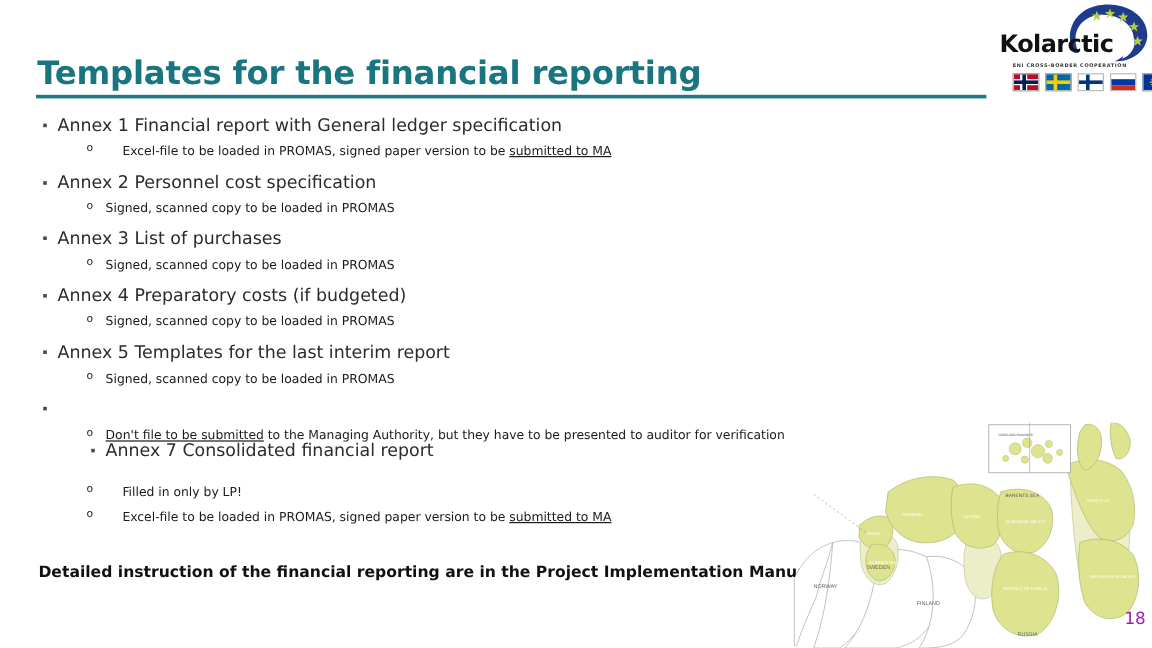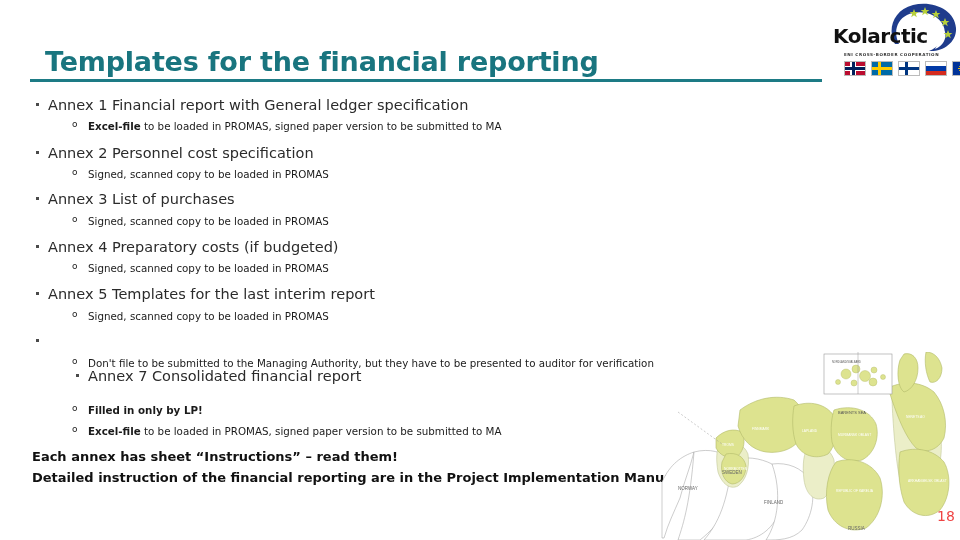--- a/index.html
+++ b/index.html
@@ -45,21 +45,21 @@
   
   .fl-ru{background:#ffffff;}
   .fl-ru i{position:absolute;left:0;top:4.3px;width:100%;height:4.3px;background:#0039a6;}
   .fl-ru u{position:absolute;left:0;top:8.6px;width:100%;height:4.4px;background:#d52b1e;}
   
   .fl-eu{background:#003399;}
   .fl-eu .eustar{position:absolute;width:1.7px;height:1.7px;background:#ffcc00;border-radius:50%;}
 
   
   .title{
-    position:absolute;left:45px;top:46px;
+    position:absolute;left:31px;top:46px;
     font-size:27px;font-weight:bold;color:#19757f;
     letter-spacing:-0.2px;white-space:nowrap;
   }
   .title-rule{
     position:absolute;left:30px;top:79px;width:792px;height:3px;background:#1d7b85;
   }
 
   
   .content{position:absolute;left:0;top:92px;width:960px;}
   .lvl1{
@@ -69,35 +69,35 @@
   .lvl1 .bull{
     position:absolute;left:36px;top:5px;width:3px;height:3px;background:#4a4a4a;
   }
   .lvl2{
     position:relative;padding-left:88px;font-size:10.3px;color:#1a1a1a;
     line-height:1;margin:0;white-space:nowrap;
   }
   .lvl2 .obull{
     position:absolute;left:72px;top:-1px;font-size:9px;color:#1a1a1a;line-height:1;
   }
-  .b{font-weight:bold;}
-  .u{}
+  .b{font-weight:normal;margin-left:14px;}
+  .u{text-decoration:underline;}
 
   .row{position:absolute;left:0;}
 
   
   .footline{
     position:absolute;left:32px;font-size:13px;font-weight:bold;color:#111;
     white-space:nowrap;line-height:1;
   }
 
   
   .map{position:absolute;left:660px;top:352px;width:300px;height:188px;overflow:hidden;}
   .pagenum{
-    position:absolute;left:937px;top:508px;font-size:14px;color:#ef4444;
+    position:absolute;left:937px;top:508px;font-size:14px;color:#a21caf;
   }
 </style>
 </head>
 <body>
 
 <div class="slide">
 
   <div class="logo">
     <svg class="swoosh" viewBox="0 0 74 52">
       <path d="M10 42 C2 28, 8 8, 28 3 C48 -2, 70 8, 71 26 C72 40, 58 50, 44 49
@@ -152,21 +152,20 @@
       <div class="lvl2 row" style="top: 171px;"><span class="obull">o</span><span><span>Signed, scanned copy to be loaded in PROMAS</span></span></div>
       <div class="lvl1 row" style="top: 195px;"><span class="bull"></span><span>Annex 5 Templates for the last interim report</span></div>
       <div class="lvl2 row" style="top: 219px;"><span class="obull">o</span><span><span>Signed, scanned copy to be loaded in PROMAS</span></span></div>
       <div class="lvl1 row" style="top: 242px;"><span class="bull"></span></div>
       <div class="lvl2 row" style="top: 266px;"><span class="obull">o</span><span><span class="u">Don't file to be submitted</span><span> to the Managing Authority, but they have to be presented to auditor for verification</span></span></div>
       <div class="lvl1 row" style="top: 277px; margin-left: 40px;"><span class="bull"></span><span>Annex 7 Consolidated financial report</span></div>
       <div class="lvl2 row" style="top: 313px;"><span class="obull">o</span><span><span class="b">Filled in only by LP!</span></span></div>
       <div class="lvl2 row" style="top: 334px;"><span class="obull">o</span><span><span class="b">Excel-file</span><span> to be loaded in PROMAS, signed paper version to be </span><span class="u">submitted to MA</span></span></div>
     </div>
 
-  <div class="footline" style="top:450px;">Each annex has sheet “Instructions” – read them!</div>
   <div class="footline" style="top:471px;">Detailed instruction of the financial reporting are in the Project Implementation Manual</div>
 
   <div class="map">
     <svg viewBox="0 0 300 188" width="300" height="188">
 
       <g fill="#ffffff" stroke="#9a9a9a" stroke-width="0.5">
         <path d="M2 130 C10 112, 22 104, 34 100 C30 116, 24 130, 20 146 C14 160, 8 172, 4 186 L2 186 Z"></path>
         <path d="M34 100 C50 96, 62 100, 72 108 C78 120, 76 136, 70 150 C62 168, 50 180, 40 188 L18 188 C24 170, 30 150, 34 100 Z"></path>
         <path d="M72 108 C86 104, 100 106, 112 112 C122 124, 124 142, 120 158 C114 176, 100 186, 86 188 L44 188 C58 172, 68 150, 72 108 Z"></path>
         <path d="M112 112 C128 110, 142 116, 150 128 C156 144, 152 164, 142 178 C132 188, 118 188, 106 188 C118 170, 122 140, 112 112 Z"></path>

